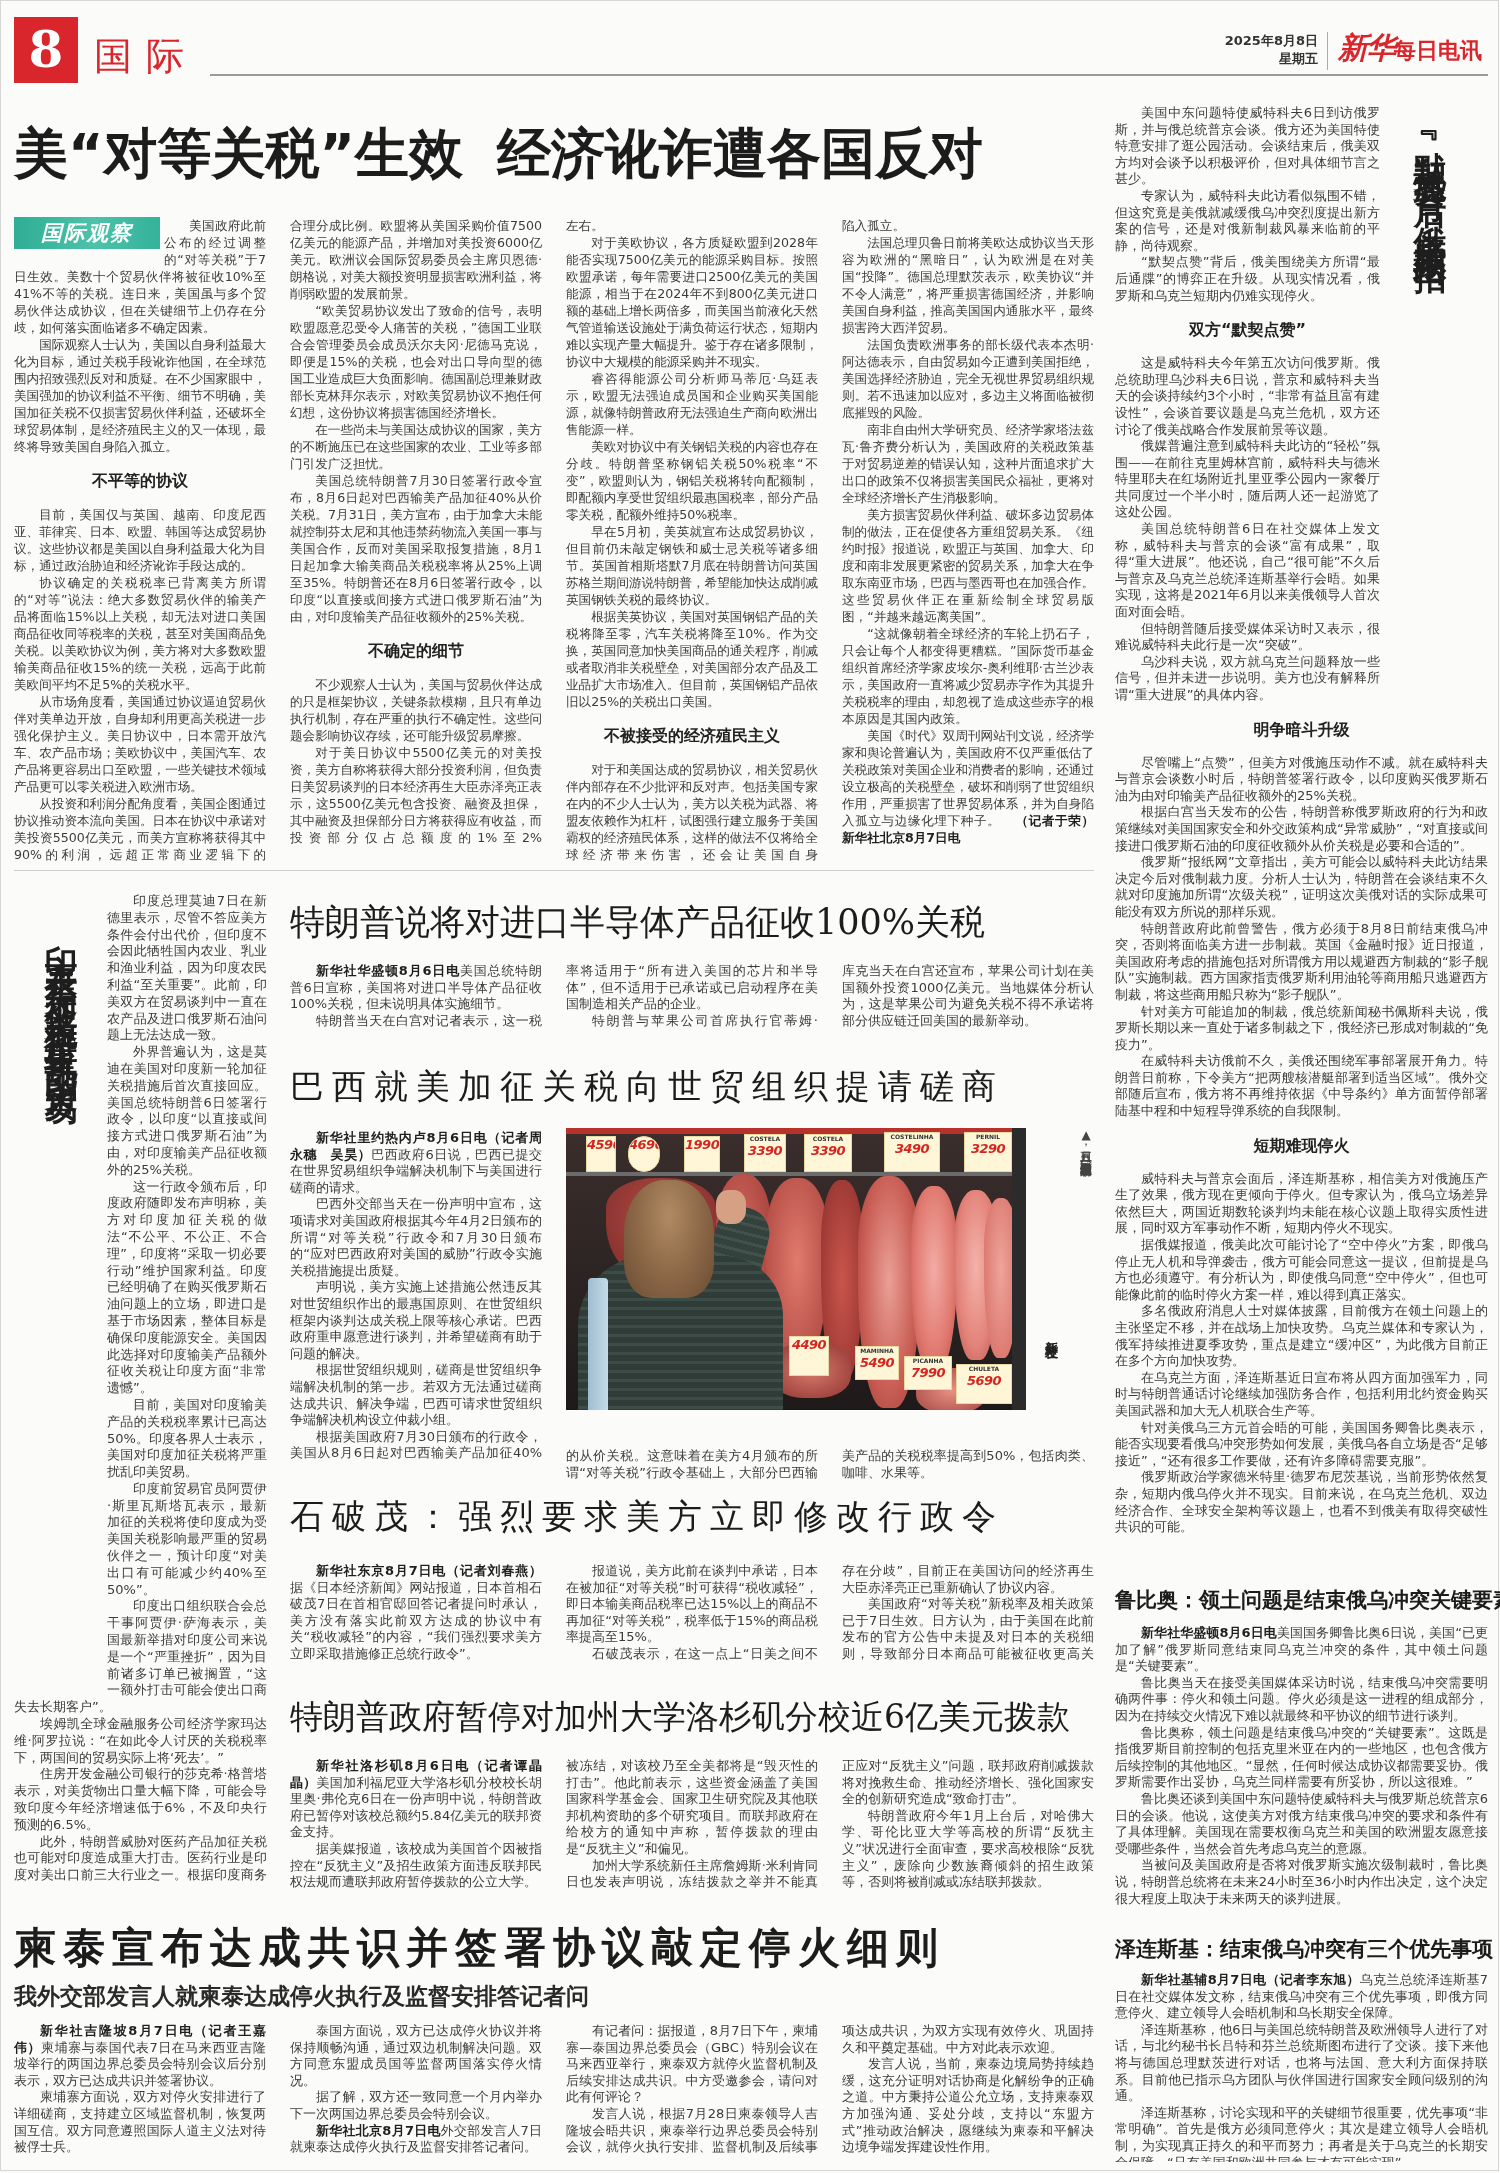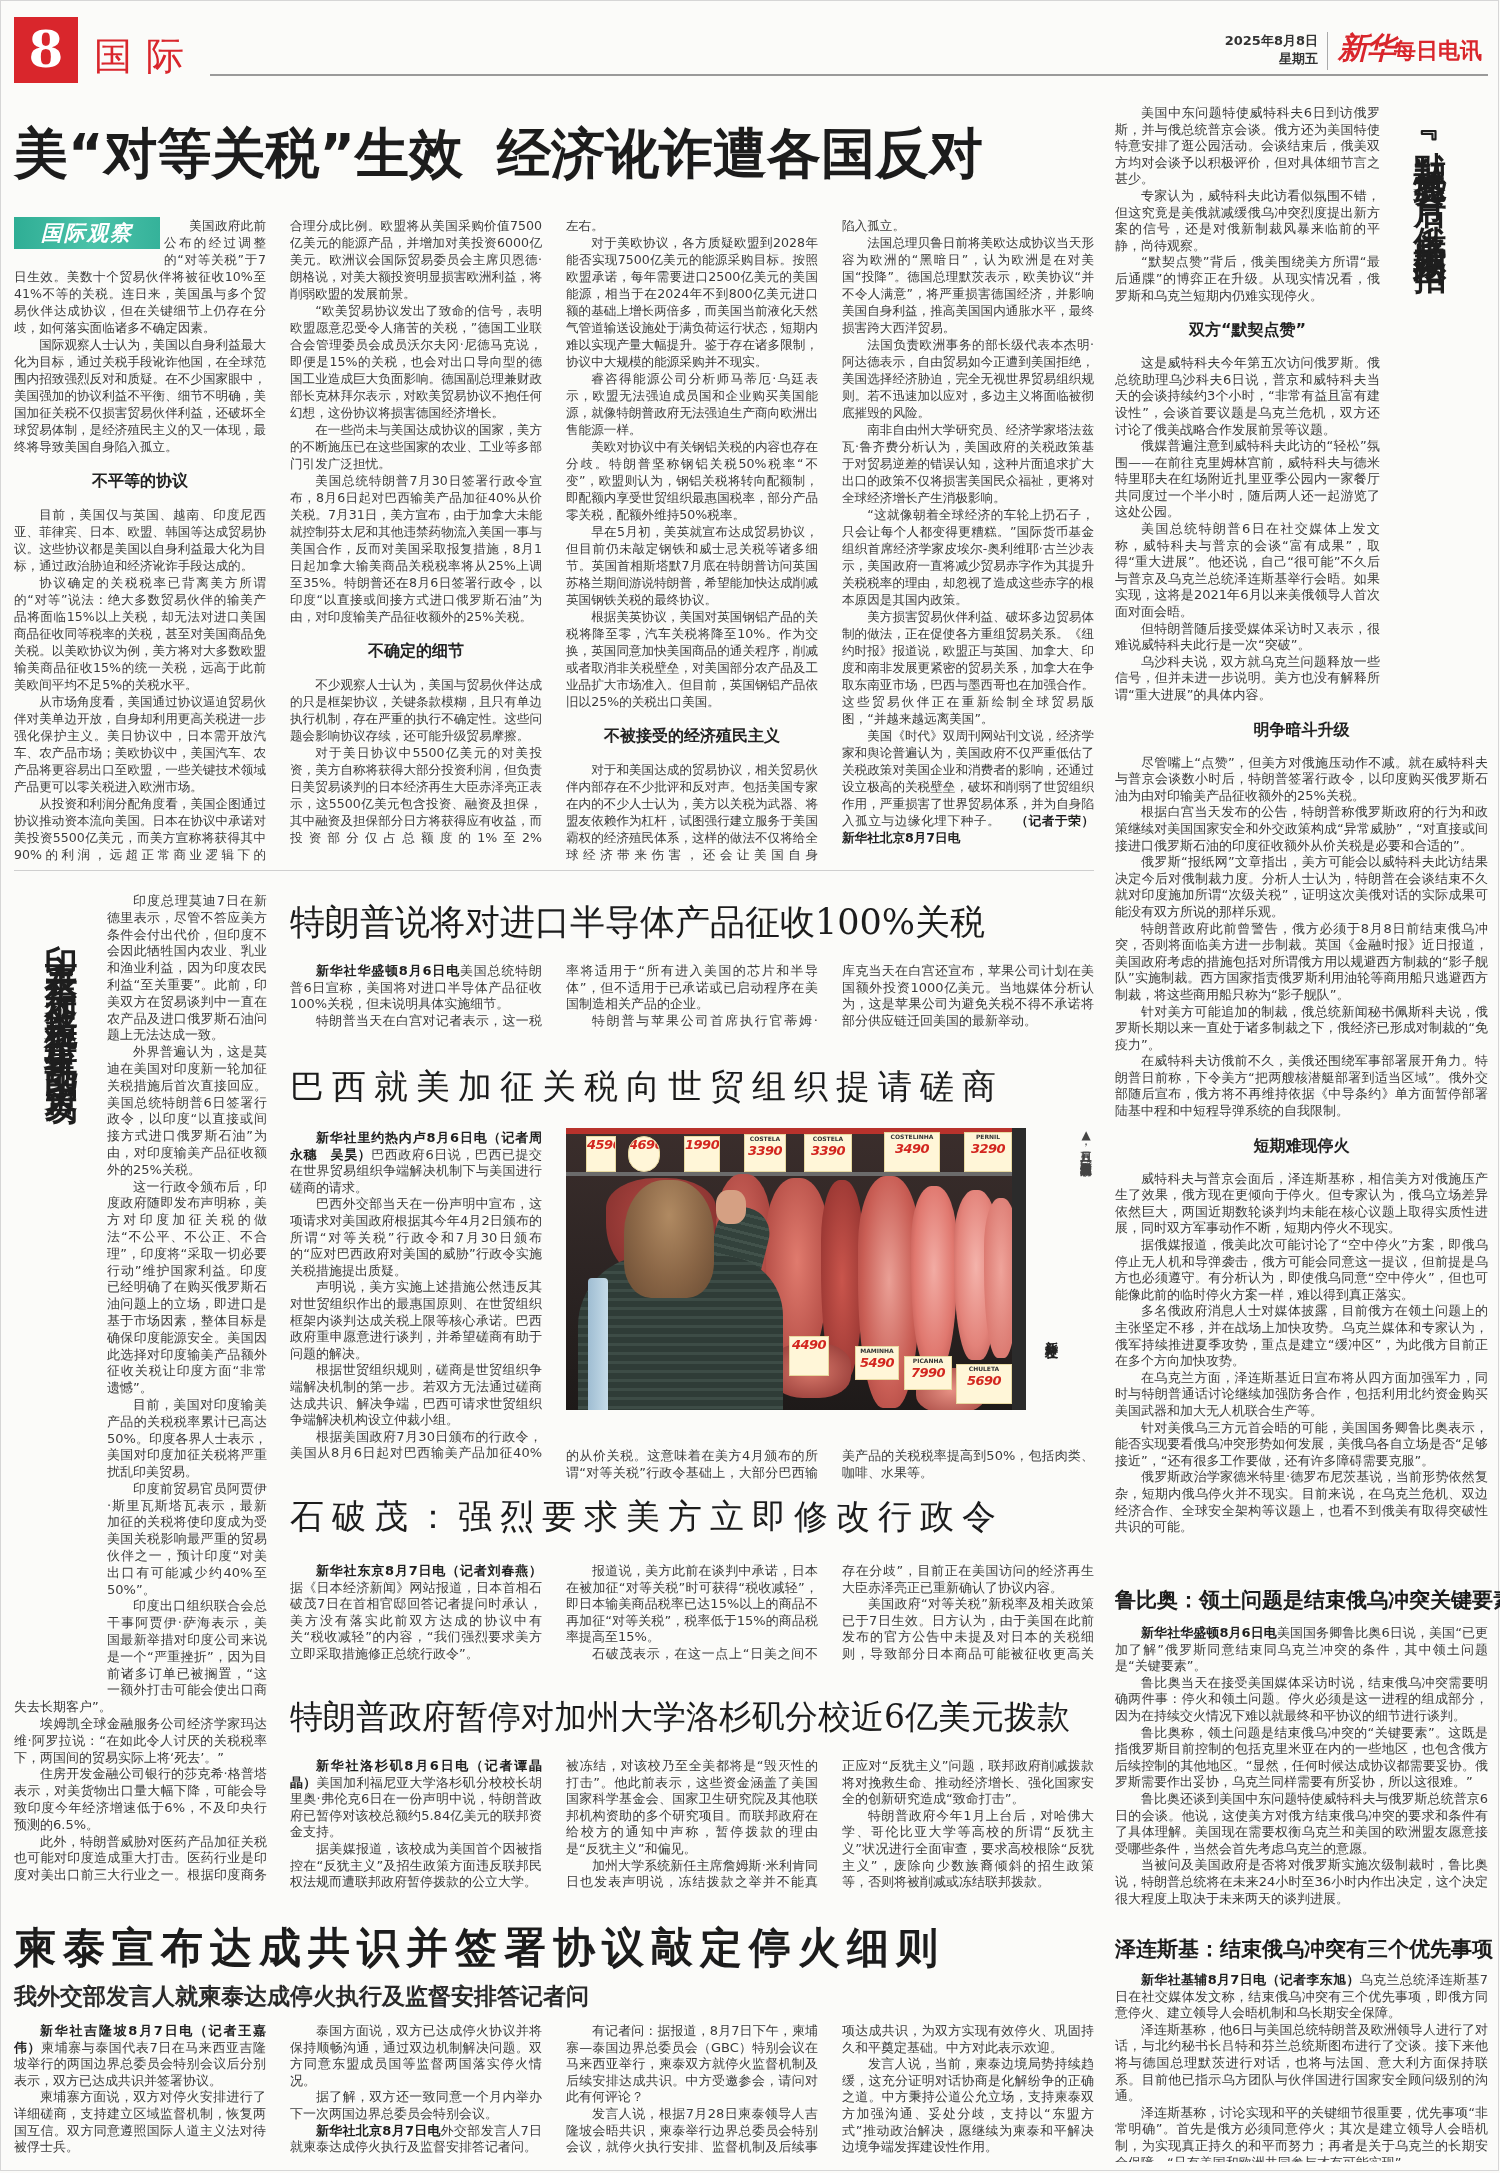--- a/index.html
+++ b/index.html
@@ -142,22 +142,22 @@
     <p><span class="ptext">早在5月初，美英就宣布达成贸易协议，但目前仍未敲定钢铁和威士忌关税等诸多细节。英国首相斯塔默7月底在特朗普访问英国苏格兰期间游说特朗普，希望能加快达成削减英国钢铁关税的最终协议。</span></p>
     <p><span class="ptext">根据美英协议，美国对英国钢铝产品的关税将降至零，汽车关税将降至10%。作为交换，英国同意加快美国商品的通关程序，削减或者取消非关税壁垒，对美国部分农产品及工业品扩大市场准入。但目前，英国钢铝产品依旧以25%的关税出口美国。</span></p>
     <h3 class="subhead">不被接受的经济殖民主义</h3>
     <p class="split"><span class="ptext">对于和美国达成的贸易协议，相关贸易伙伴内部存在不少批评和反对声。包括美国专家在内的不少人士认为，美方以关税为武器、将盟友依赖作为杠杆，试图强行建立服务于美国霸权的经济殖民体系，这样的做法不仅将给全球经济带来伤害，还会让美国自身</span></p>
   </div>
 <div class="col" style="left:842px; top:217px; width:252px; height:645px;">
     <p class="cont"><span class="ptext">陷入孤立。</span></p>
     <p><span class="ptext">法国总理贝鲁日前将美欧达成协议当天形容为欧洲的“黑暗日”，认为欧洲是在对美国“投降”。德国总理默茨表示，欧美协议“并不令人满意”，将严重损害德国经济，并影响美国自身利益，推高美国国内通胀水平，最终损害跨大西洋贸易。</span></p>
     <p><span class="ptext">法国负责欧洲事务的部长级代表本杰明·阿达德表示，自由贸易如今正遭到美国拒绝，美国选择经济胁迫，完全无视世界贸易组织规则。若不迅速加以应对，多边主义将面临被彻底摧毁的风险。</span></p>
     <p><span class="ptext">南非自由州大学研究员、经济学家塔法兹瓦·鲁齐费分析认为，美国政府的关税政策基于对贸易逆差的错误认知，这种片面追求扩大出口的政策不仅将损害美国民众福祉，更将对全球经济增长产生消极影响。</span></p>
+    <p><span class="ptext">美方损害贸易伙伴利益、破坏多边贸易体制的做法，正在促使各方重组贸易关系。《纽约时报》报道说，欧盟正与英国、加拿大、印度和南非发展更紧密的贸易关系，加拿大在争取东南亚市场，巴西与墨西哥也在加强合作。这些贸易伙伴正在重新绘制全球贸易版图，“并越来越远离美国”。</span></p>
     <p><span class="ptext">“这就像朝着全球经济的车轮上扔石子，只会让每个人都变得更糟糕。”国际货币基金组织首席经济学家皮埃尔-奥利维耶·古兰沙表示，美国政府一直将减少贸易赤字作为其提升关税税率的理由，却忽视了造成这些赤字的根本原因是其国内政策。</span></p>
-    <p><span class="ptext">美方损害贸易伙伴利益、破坏多边贸易体制的做法，正在促使各方重组贸易关系。《纽约时报》报道说，欧盟正与英国、加拿大、印度和南非发展更紧密的贸易关系，加拿大在争取东南亚市场，巴西与墨西哥也在加强合作。这些贸易伙伴正在重新绘制全球贸易版图，“并越来越远离美国”。</span></p>
     <p><span class="ptext">美国《时代》双周刊网站刊文说，经济学家和舆论普遍认为，美国政府不仅严重低估了关税政策对美国企业和消费者的影响，还通过设立极高的关税壁垒，破坏和削弱了世贸组织作用，严重损害了世界贸易体系，并为自身陷入孤立与边缘化埋下种子。</span><span class="byline">（记者于荣）新华社北京8月7日电</span></p>
   </div>
 
 <div class="rule" style="left:14px; top:870px; width:1080px;"></div>
 
 <div class="col c13" style="left:1115px; top:105px; width:373px; height:1452px;">
   <div class="vfloat-right">
     <div class="vhead vhead-russia">
       <span>『默契点赞』背后</span><span class="p2">俄美频频出招</span>
     </div>

